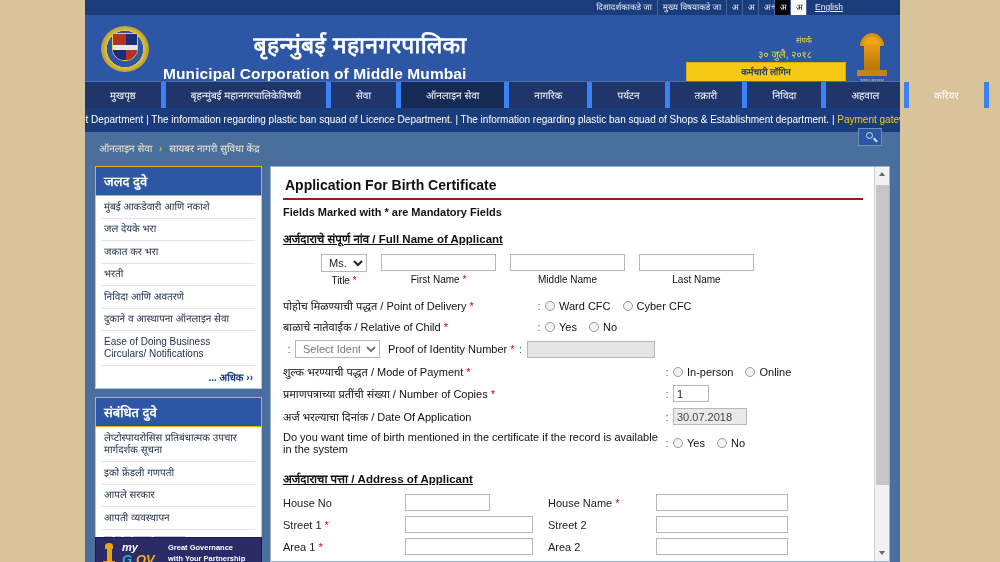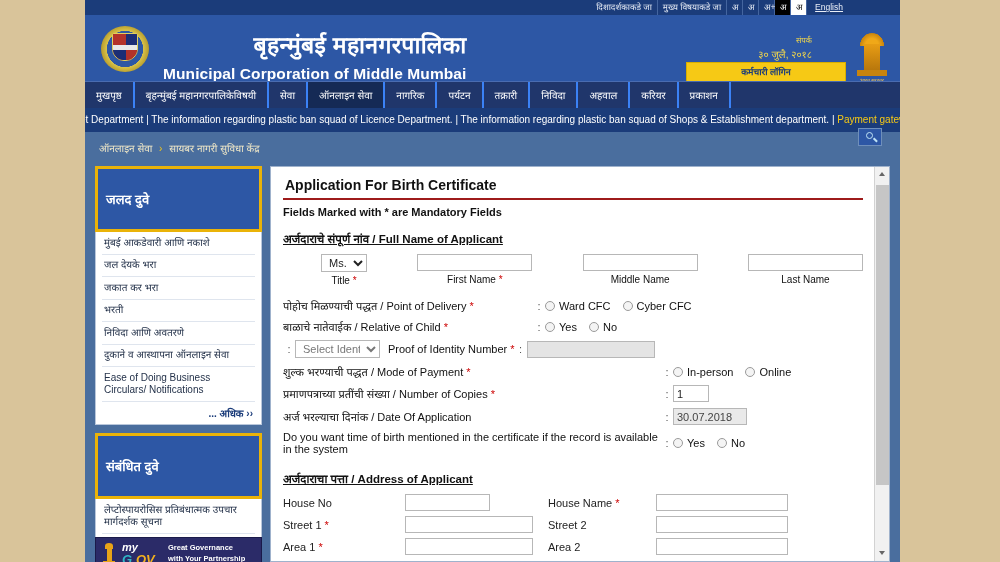--- a/index.html
+++ b/index.html
@@ -72,22 +72,22 @@
   .emblem .base { position:absolute; left:5px; top:39px; width:30px; height:6px; background:#c8840e; }
   .emblem .txt { position:absolute; left:0; top:46px; width:40px; color:#f0c259; font-size:5px; }
 
   
   .mainnav {
     position:absolute; left:0; top:81px; width:815px; height:27px;
     background:#20366b; display:flex; align-items:stretch;
     border-top:1px solid #4a6cb0;
   }
   .mainnav .mi {
-    color:#fff; font-size:10px; padding:0 11px; line-height:27px;
-    border-right:2px solid #3b82f6; white-space:nowrap; cursor:pointer;
+    color:#fff; font-size:10px; padding:0 25px; line-height:27px;
+    border-right:5px solid #3b82f6; white-space:nowrap; cursor:pointer;
   }
   .mainnav .mi.act { background:#152a55; }
 
   
   .tickerwrap { position:absolute; left:0; top:108px; width:815px; height:24px; background:#1b3c7a; overflow:hidden; }
   .ticker { position:absolute; left:-10px; top:0; line-height:24px; white-space:nowrap; color:#fff; font-size:10px; }
   .ticker .pay { color:#f6c915; }
 
   
   .crumbwrap { position:absolute; left:0; top:132px; width:815px; height:32px; background:#4a6e9e; }
@@ -106,21 +106,21 @@
     background:#bfe3f5; transform:rotate(45deg);
   }
 
   
   .content { position:absolute; left:0; top:164px; width:815px; height:398px; background:#4a6e9e; }
 
   
   .sidebar { position:absolute; left:10px; top:2px; width:167px; }
   .sbhead {
     background:#2d57a5; color:#fff; font-size:13px; font-weight:700;
-    padding:21px 8px; border:3px solid #eab308;
+    padding:5px 8px; border:1px solid #eab308;
   }
   .sblist { background:#fff; border:1px solid #b9c7db; border-top:none; padding:0 6px; }
   .sbitem {
     font-size:10px; color:#24324a; padding:4.5px 2px; border-bottom:1px solid #dfe5ee;
     line-height:1.25; cursor:pointer;
   }
   .sbitem:last-child { border-bottom:none; }
   .sbmore { font-size:10px; font-weight:700; color:#1b3c7a; text-align:right; padding:4px 2px; cursor:pointer; }
 
   .mygov {
@@ -154,21 +154,21 @@
   .colon { width:12px; text-align:center; font-size:11px; color:#555; }
 
   input[type=text], select {
     font-family:"Liberation Sans", sans-serif; font-size:11px; color:#222;
     border:1px solid #b7b7b7; background:#fff; height:17px; padding:0 3px;
   }
   select { height:18px; }
   input.ro { background:#e9e9e9; color:#444; }
   input.grey { background:#e4e4e4; }
 
-  .nameblock { display:flex; margin:3px 0 4px 38px;justify-content:space-between; }
+  .nameblock { display:flex; gap:14px; margin:3px 0 4px 38px; }
   .nb { text-align:center; }
   .nb select { width:46px; }
   .nb .cap { font-size:10px; color:#111; margin-top:3px; }
 
   .radio { display:inline-block; width:10px; height:10px; border-radius:50%;
     border:1px solid #9a9a9a; background:#f4f4f4; vertical-align:-1px; margin-right:4px; cursor:pointer; }
   .ropt { font-size:11px; color:#111; margin-right:12px; white-space:nowrap; }
 
   .addr-row { display:flex; align-items:center; margin-bottom:5px; }
   .addr-lbl { width:122px; font-size:11px; }

